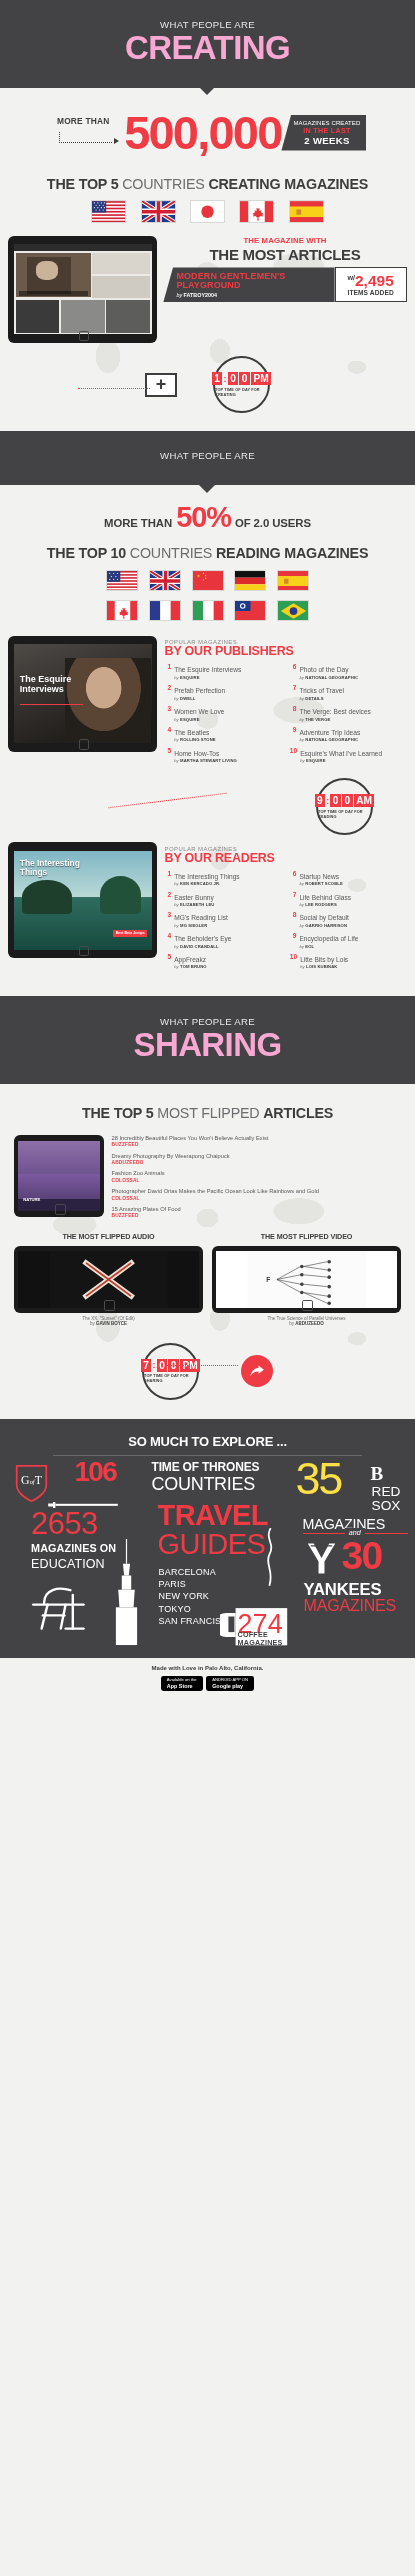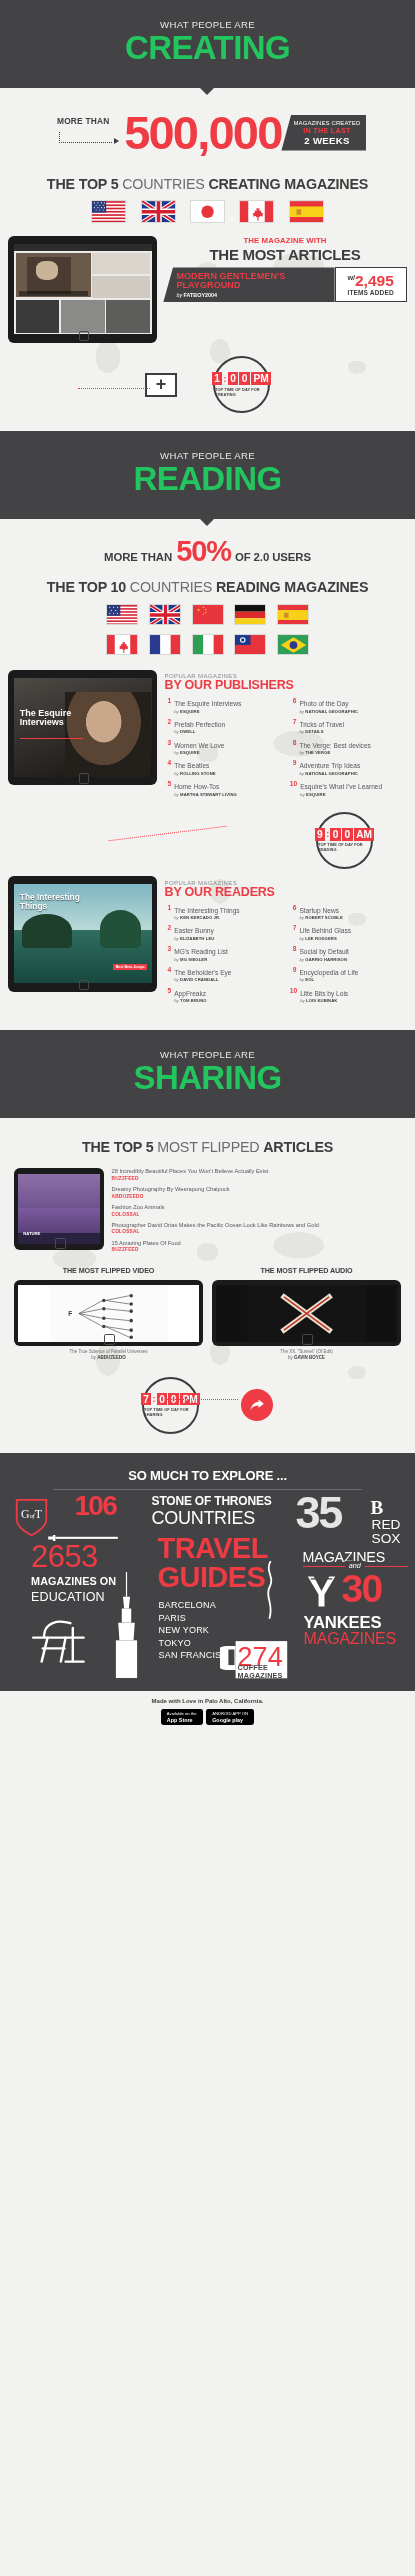--- a/index.html
+++ b/index.html
@@ -13,21 +13,21 @@
   .page { width: 415px; position: relative; overflow: hidden; }
   .light { background: #f2f2f0; }
 
   
   .banner { position: relative; text-align: center; padding: 20.3px 0 24px; background:#434244; }
   .banner .kicker {
     color:#e8e8e8; font-size: 9.6px; letter-spacing: 0.3px; font-weight: 400;
     line-height: 1;
   }
   .banner .big {
-    color:#22c55e; font-size: 33px; font-weight: 700; line-height: .95;
+    color:#f9a8d4; font-size: 33px; font-weight: 700; line-height: .95;
     letter-spacing: -0.6px; margin-top: 2.4px;
   }
   .banner::after {
     content:""; position:absolute; left:50%; bottom:-7.8px; margin-left:-8.4px;
     border-left:8.4px solid transparent; border-right:8.4px solid transparent;
     border-top:8.4px solid #434244;
   }
 
   
   .stat500 { display:flex; align-items:center; justify-content:center; padding: 24px 0 10.8px; position:relative; }
@@ -298,21 +298,20 @@
             <span class="cd">PM</span>
           </div>
           <div class="clocklabel">TOP TIME OF DAY FOR CREATING</div>
         </div>
       </div>
     </div>
   </div>
 
   <div class="banner">
     <div class="kicker">WHAT PEOPLE ARE</div>
-    <div class="big">READING</div>
   </div>
 
   <div class="light">
 
     <div class="fifty">
       <div class="r1">
         <span class="mt">MORE THAN</span>
         <span class="pc">50%</span>
         <span class="mt">OF 2.0 USERS</span>
       </div>
@@ -606,20 +605,44 @@
           <div class="src">COLOSSAL</div>
         </div>
         <div class="art">
           <div class="ttl">15 Amazing Plates Of Food</div>
           <div class="src">BUZZFEED</div>
         </div>
       </div>
     </div>
 
     <div class="mediagrid">
+      <div class="media">
+        <div class="hd">THE MOST FLIPPED AUDIO</div>
+        <div class="ipad" style="padding:4.8px 3.6px;">
+          <div class="screen" style="height:57px;background:#111;position:relative;">
+            <svg width="100%" height="57" viewBox="0 0 200 96">
+              <rect width="200" height="96" fill="#141414"></rect>
+              <g stroke="#e9e2d2" stroke-width="9" stroke-linecap="square">
+                <path d="M62 20 L138 76"></path>
+                  <path d="M138 20 L62 76"></path>
+              </g>
+              <g stroke="#c0392b" stroke-width="3">
+                <path d="M62 20 L138 76"></path>
+                  <path d="M138 20 L62 76"></path>
+              </g>
+            </svg>
+          </div>
+        </div>
+        <div class="cap">
+          <span>The XX, "Sunset" (Of Edit)</span><br>
+          <span>by</span>
+          <b>GAVIN BOYCE</b>
+        </div>
+      </div>
+
       <div class="media">
         <div class="hd">THE MOST FLIPPED VIDEO</div>
         <div class="ipad" style="padding:4.8px 3.6px;">
           <div class="screen" style="height:57px;background:#fff;position:relative;">
             <svg width="100%" height="57" viewBox="0 0 200 96">
               <rect width="200" height="96" fill="#fbfbfb"></rect>
               <g stroke="#3d3d3d" stroke-width="1" fill="none">
                 <path d="M50 48 L90 26 M50 48 L90 40 M50 48 L90 56 M50 48 L90 70"></path>
                 <path d="M95 26 L135 18 M95 26 L135 32 M95 40 L135 44 M95 56 L135 60 M95 70 L135 76 M95 70 L135 88"></path>
               </g>
@@ -640,44 +663,20 @@
                 </g>
             </svg>
           </div>
         </div>
         <div class="cap">
           <span>The True Science of Parallel Universes</span><br>
           <span>by</span>
           <b>ABDUZEEDO</b>
         </div>
       </div>
-
-      <div class="media">
-        <div class="hd">THE MOST FLIPPED AUDIO</div>
-        <div class="ipad" style="padding:4.8px 3.6px;">
-          <div class="screen" style="height:57px;background:#111;position:relative;">
-            <svg width="100%" height="57" viewBox="0 0 200 96">
-              <rect width="200" height="96" fill="#141414"></rect>
-              <g stroke="#e9e2d2" stroke-width="9" stroke-linecap="square">
-                <path d="M62 20 L138 76"></path>
-                  <path d="M138 20 L62 76"></path>
-              </g>
-              <g stroke="#c0392b" stroke-width="3">
-                <path d="M62 20 L138 76"></path>
-                  <path d="M138 20 L62 76"></path>
-              </g>
-            </svg>
-          </div>
-        </div>
-        <div class="cap">
-          <span>The XX, "Sunset" (Of Edit)</span><br>
-          <span>by</span>
-          <b>GAVIN BOYCE</b>
-        </div>
-      </div>
     </div>
 
     <div style="display:flex;align-items:center;justify-content:center;gap:42px;padding:15.5px 0 3.6px;position:relative;">
       <div style="position:absolute;left:152px;top:50%;width:72px;border-top:0.9px dotted #ee3b44;"></div>
       <div class="clock">
         <div class="clockdigits">
           <span class="cd">7</span>
           <span class="colon">:</span>
           <span class="cd">0</span>
           <span class="cd">0</span>
@@ -707,24 +706,24 @@
       </div>
 
       <div class="exp-abs" style="left:37px;top:33px;width:72px;height:4.8px;">
         <svg width="72" height="6" viewBox="0 0 120 10">
             <rect x="14" y="3" width="104" height="3.4" fill="#fff"></rect>
             <rect x="10" y="0" width="4" height="10" fill="#fff"></rect>
             <rect x="2" y="2.5" width="8" height="5" fill="#fff"></rect>
           </svg>
       </div>
       <div class="exp-abs" style="left:65px;top:-7.2px;font-size:28px;font-weight:700;color:#ee3b44;letter-spacing:-1.8px;line-height:1;">106</div>
-      <div class="exp-abs" style="left:142px;top:-4.8px;font-size:12px;font-weight:700;color:#fff;letter-spacing:-0.2px;line-height:1.02;text-align:left;">STONE OF THRONES</div>
+      <div class="exp-abs" style="left:142px;top:-4.8px;font-size:12px;font-weight:700;color:#fff;letter-spacing:-0.2px;line-height:1.02;text-align:left;">TIME OF THRONES</div>
       <div class="exp-abs" style="left:142px;top:9.6px;font-size:18px;font-weight:400;color:#fff;letter-spacing:-0.3px;line-height:1;">COUNTRIES</div>
 
-      <div class="exp-abs" style="left:286px;top:-9.6px;font-size:45px;font-weight:700;color:#e5e5e5;letter-spacing:-2.4px;line-height:1;">35</div>
+      <div class="exp-abs" style="left:286px;top:-9.6px;font-size:45px;font-weight:400;color:#fde047;letter-spacing:-2.4px;line-height:1;">35</div>
       <div class="exp-abs" style="left:358px;top:-3.6px;">
         <svg width="31" height="24" viewBox="0 0 52 40">
           <text x="4" y="30" font-family="Liberation Serif, serif" font-size="32" font-weight="bold" fill="#fff">B</text>
         </svg>
       </div>
       <div class="exp-abs" style="left:362px;top:19px;font-size:13.7px;font-weight:400;color:#fff;line-height:.95;">RED</div>
       <div class="exp-abs" style="left:362px;top:33px;font-size:13.7px;font-weight:400;color:#fff;line-height:.95;">SOX</div>
       <div class="exp-abs" style="left:293px;top:50px;font-size:14.3px;font-weight:400;color:#fff;letter-spacing:-0.2px;">MAGAZINES</div>
       <div class="exp-abs" style="left:293px;top:67px;width:105px;height:0.6px;background:#ee3b44;"></div>
       <div class="exp-abs" style="left:335px;top:62px;background:#434244;padding:0 4.2px;font-style:italic;font-size:7.2px;color:#fff;">and</div>
@@ -761,21 +760,21 @@
             <rect x="27" y="0" width="2" height="42"></rect>
             <polygon points="22,42 34,42 32,62 24,62"></polygon>
             <rect x="20" y="62" width="16" height="24"></rect>
             <polygon points="14,86 42,86 40,116 16,116"></polygon>
             <rect x="10" y="116" width="36" height="64"></rect>
           </g>
         </svg>
       </div>
 
       <div class="exp-abs" style="left:148px;top:36px;font-size:29px;font-weight:700;color:#ee3b44;letter-spacing:-0.6px;line-height:.95;">TRAVEL</div>
-      <div class="exp-abs" style="left:148px;top:65px;font-size:29px;font-weight:700;color:#ee3b44;letter-spacing:-0.6px;line-height:.95;">GUIDES</div>
+      <div class="exp-abs" style="left:148px;top:65px;font-size:29px;font-weight:400;color:#ee3b44;letter-spacing:-0.6px;line-height:.95;">GUIDES</div>
       <div class="exp-abs" style="left:149px;top:100px;text-align:left;font-size:9px;color:#fff;line-height:1.38;letter-spacing:0.2px;">
         <div>BARCELONA</div>
         <div>PARIS</div>
         <div>NEW YORK</div>
         <div>TOKYO</div>
         <div>SAN FRANCISCO</div>
       </div>
 
       <div class="exp-abs" style="left:251px;top:62px;">
         <svg width="18" height="59" viewBox="0 0 30 98">

